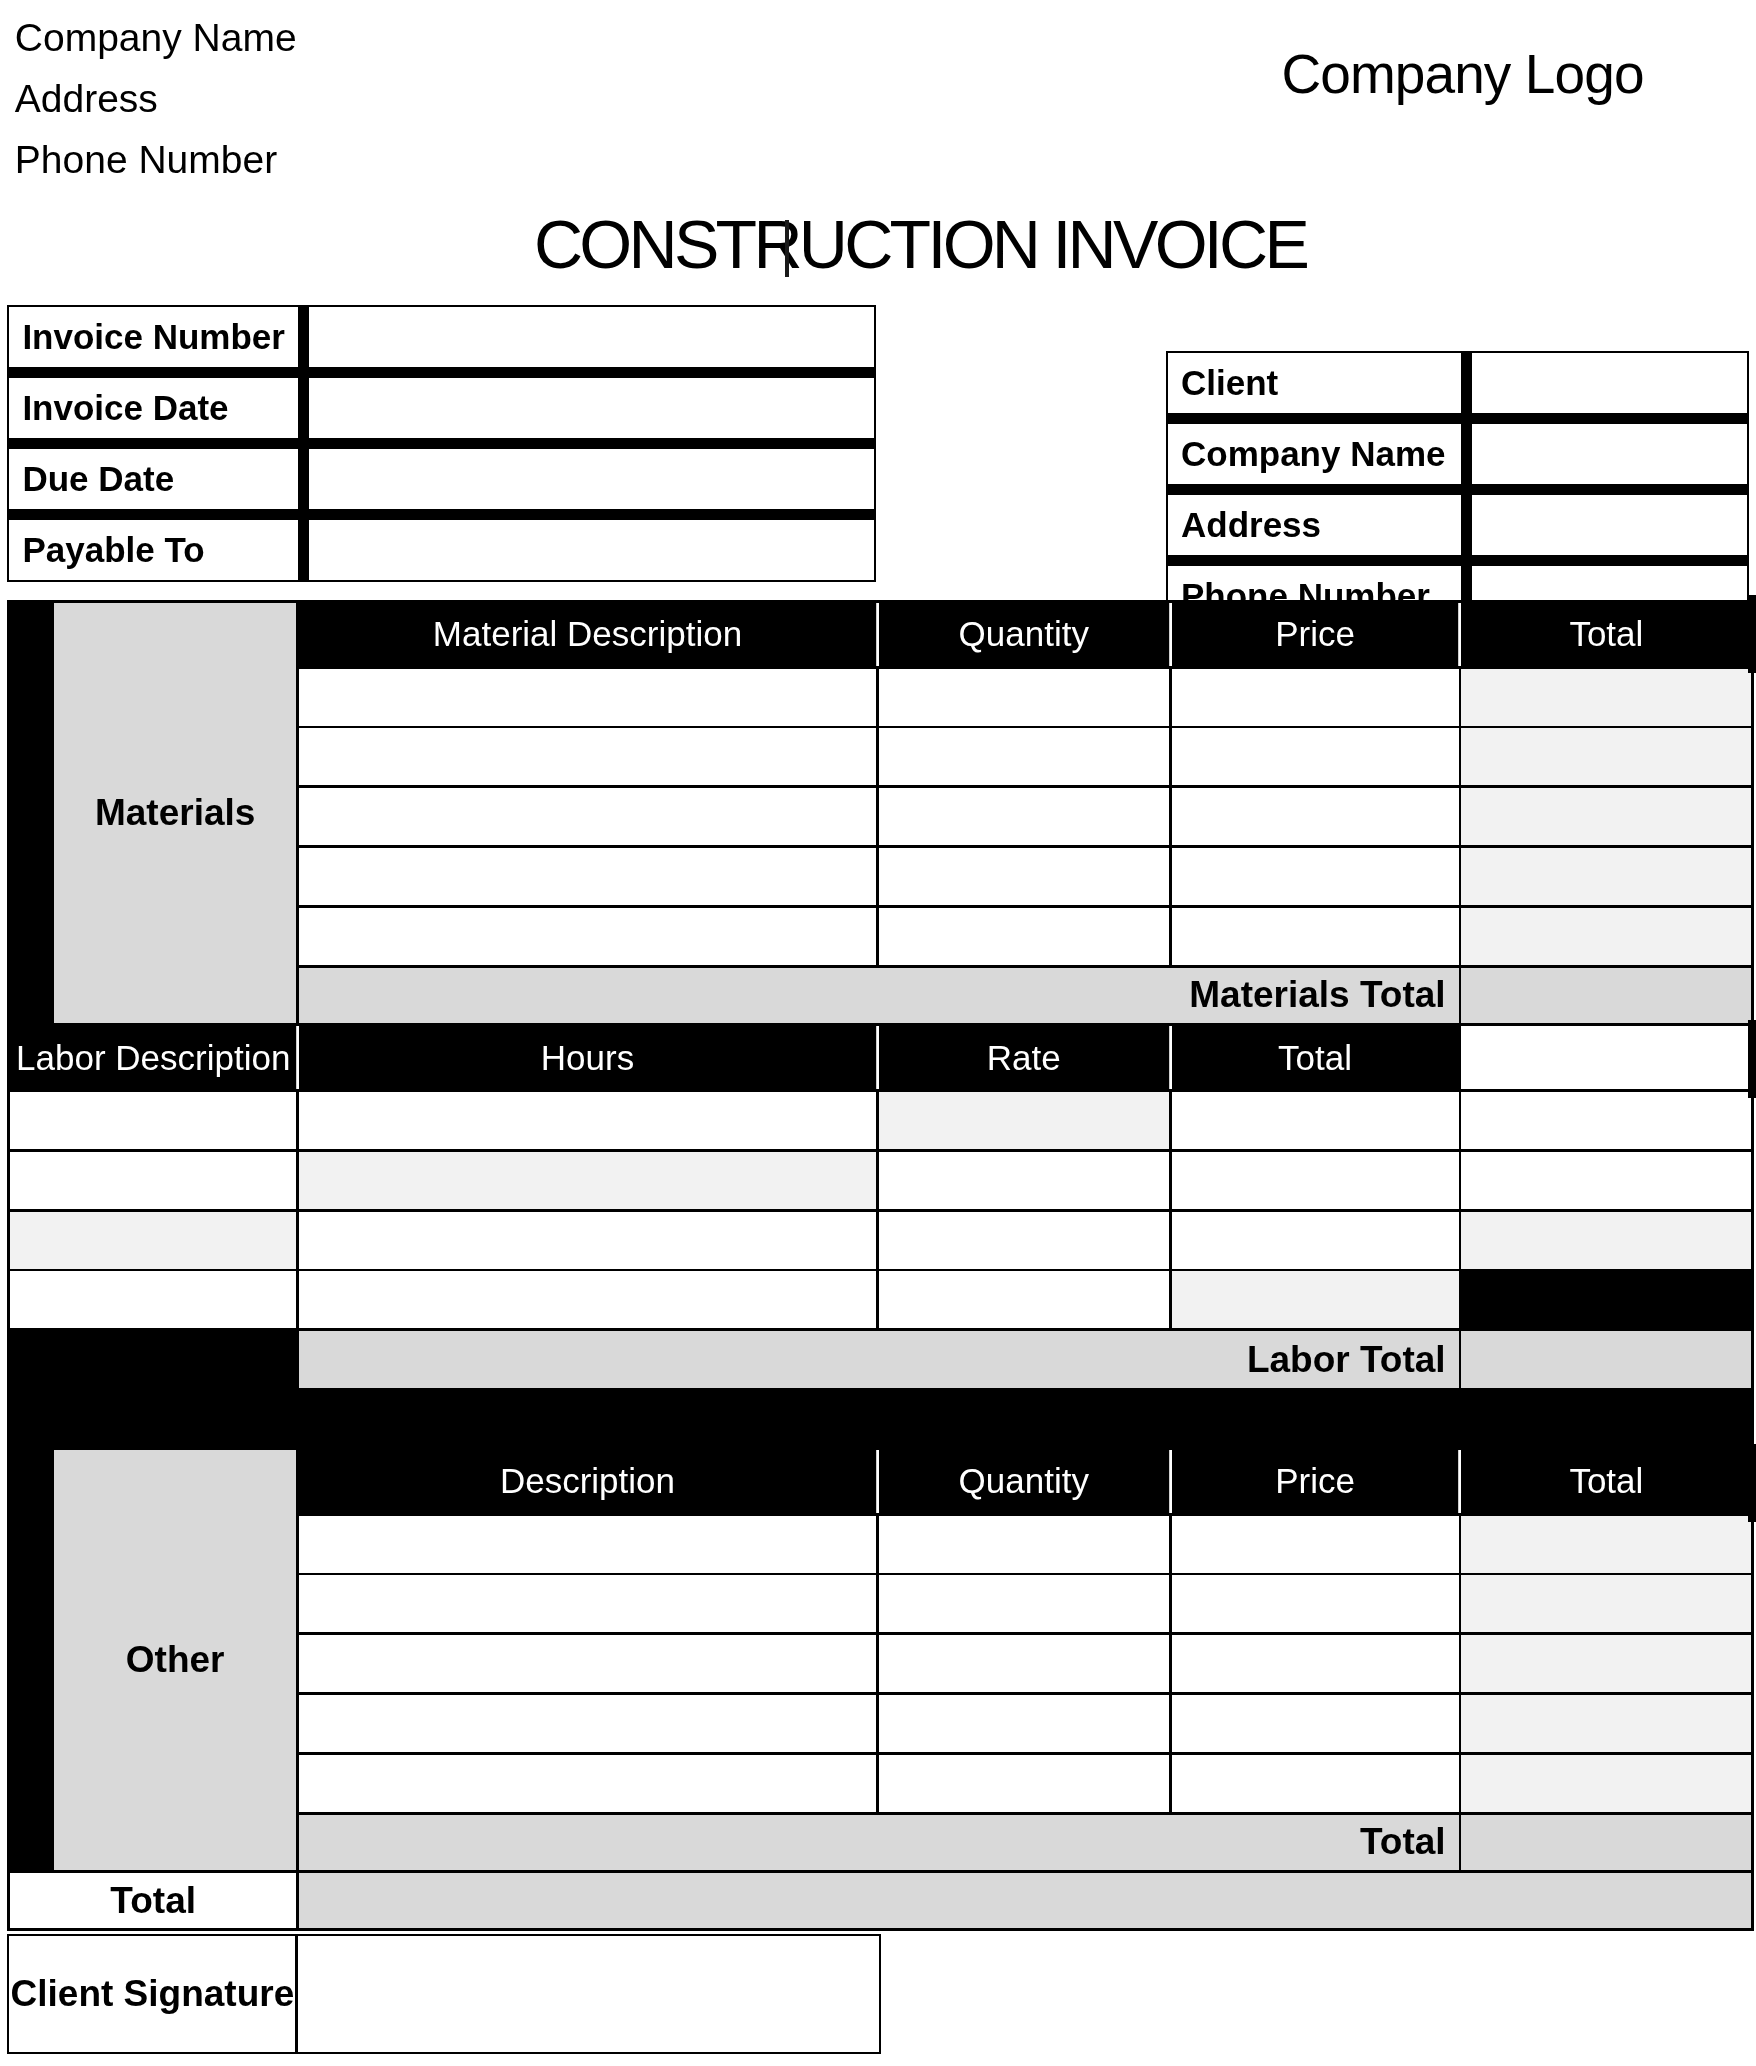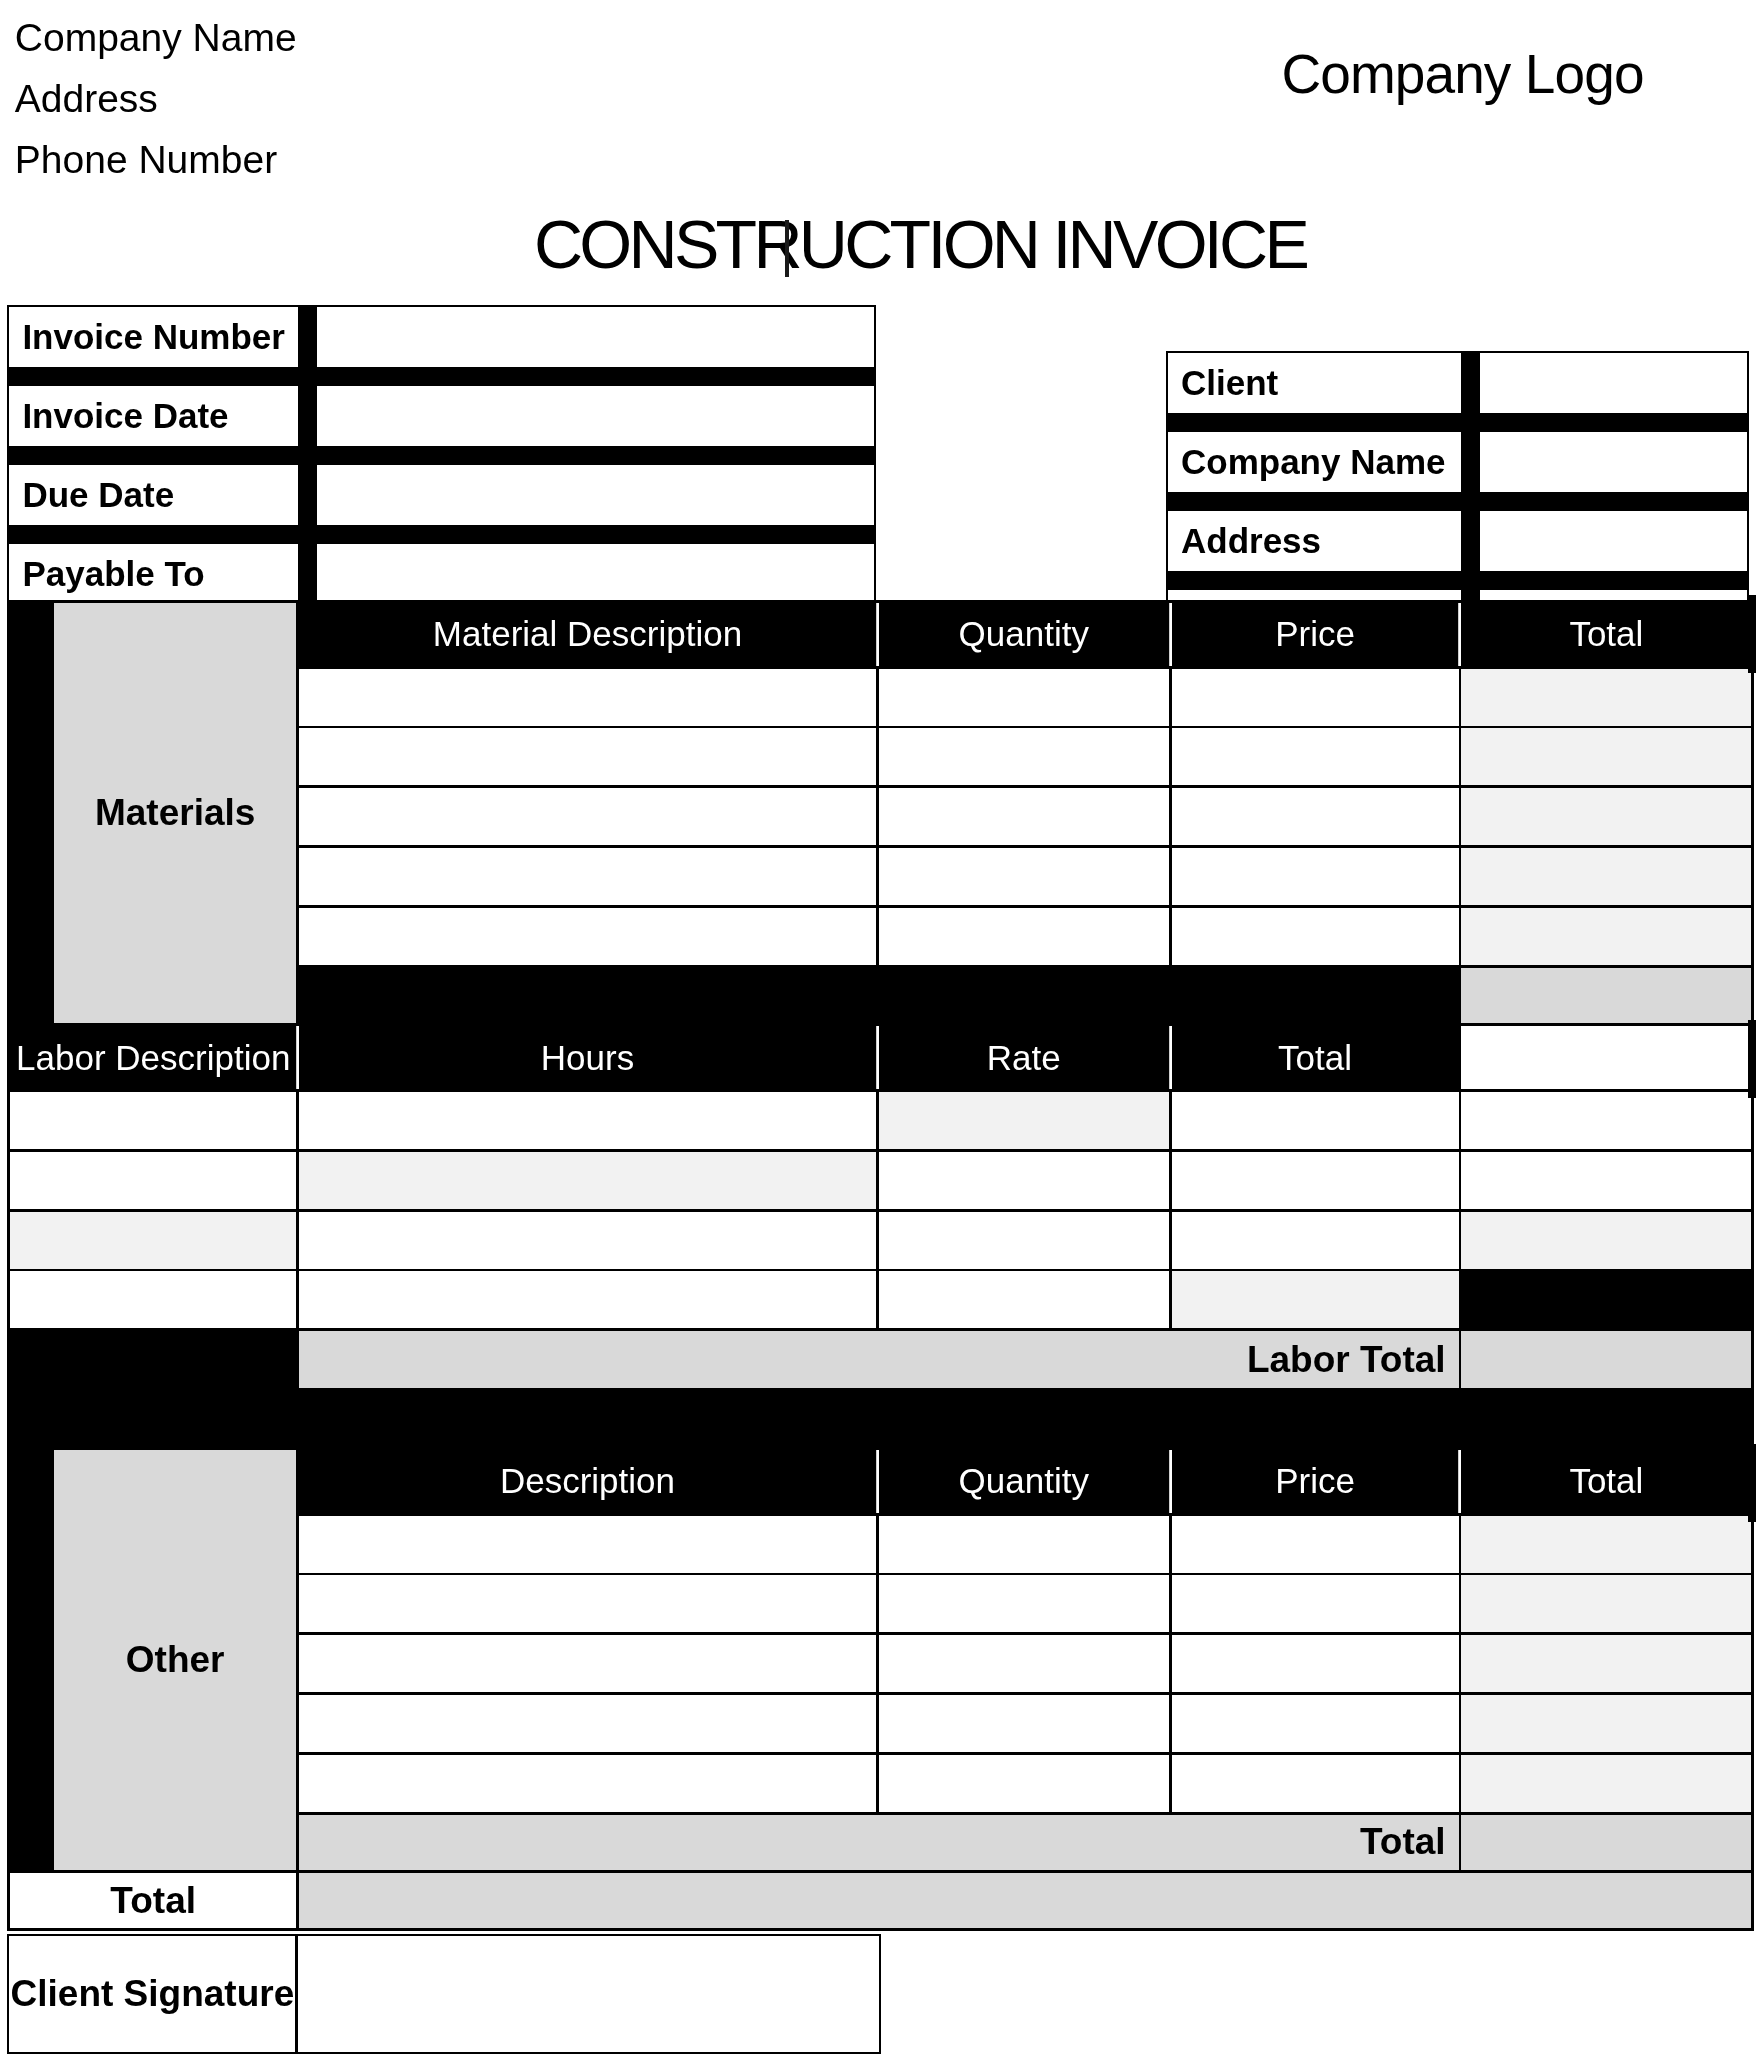--- a/index.html
+++ b/index.html
@@ -21,21 +21,21 @@
   }
 
   
   .company-info { position: absolute; left: 14.8px; top: 7.4px; font-size: 39px; line-height: 61px; }
   .logo { position: absolute; left: 1227px; top: 42px; width: 471px; text-align: center; font-size: 55px; letter-spacing: -0.9px; }
   .doc-title { position: absolute; left: 0; top: 205px; width: 100%; text-align: center; font-size: 68px; letter-spacing: -3.7px; margin-left: 42px; }
   .caret { position: absolute; left: 785px; top: 220px; width: 3.7px; height: 57px; background: #1a1a1a; }
 
   
   .info-table {
-    position: absolute; display: grid; gap: 19px;
+    position: absolute; display: grid; gap: 11px;
     background: var(--border); border: 2.8px solid var(--border);
   }
   #invoice-info { left: 7.4px;    top: 305px; width: 869px; grid-template-columns: 289px 1fr; }
   #client-info  { left: 1166px; top: 305px; width: 583px; grid-template-columns: 293px 1fr; margin-top: 46px; }
   .info-table .cell { background: #fff; height: 60px; display: flex; align-items: center; font-size: 35px; }
   .info-table .lbl  { font-weight: bold; padding-left: 13px; }
 
   
   .main-table {
     position: absolute; left: 7.4px; top: 600px;
@@ -144,20 +144,21 @@
       <div class="cell-row cell-data"></div>
       <div class="cell-row cell-tcol"></div>
       <div class="cell-row cell-data"></div>
       <div class="cell-row cell-data"></div>
       <div class="cell-row cell-data"></div>
       <div class="cell-row cell-tcol"></div>
       <div class="cell-row cell-data"></div>
       <div class="cell-row cell-data"></div>
       <div class="cell-row cell-data"></div>
       <div class="cell-row cell-tcol"></div>
+      <div class="total-merged">Materials Total</div>
     <div class="total-cell"></div>
   </div>
 
   <div class="section">
     <div class="head">Labor Description</div>
     <div class="head">Hours</div>
     <div class="head">Rate</div>
     <div class="head last-head">Total</div>
     <div class="cell-row cell-data"></div>
       <div class="cell-row cell-data"></div>

